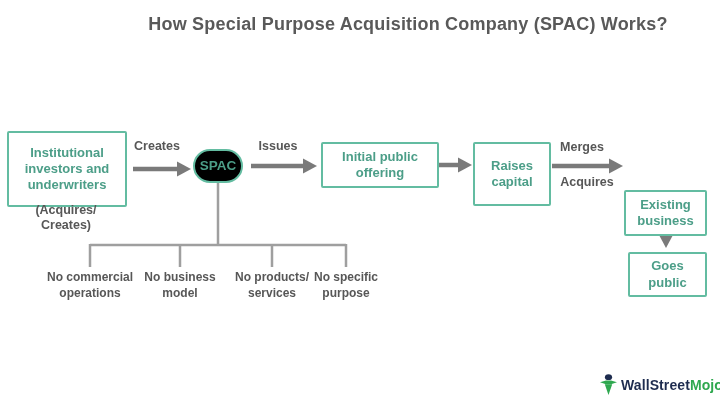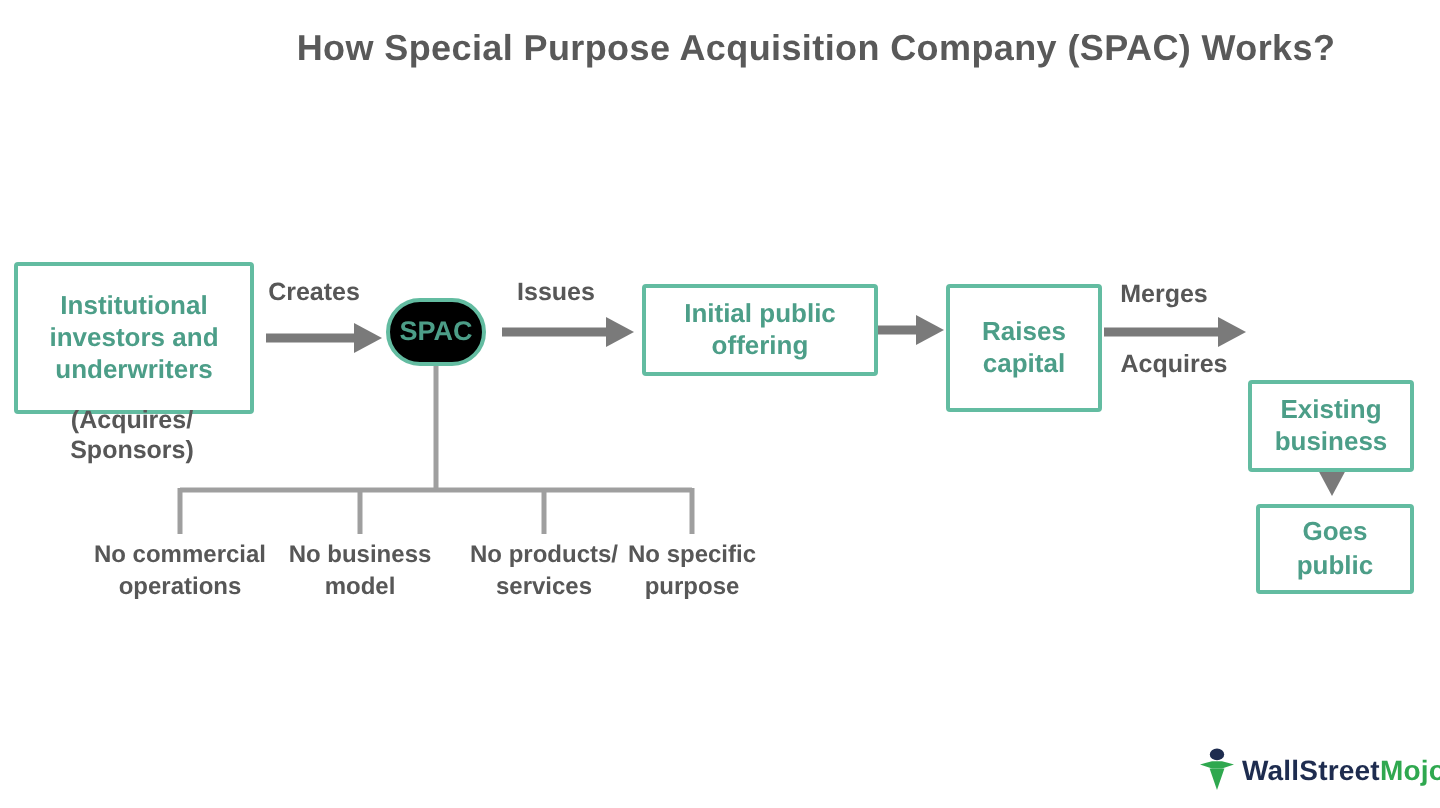--- a/index.html
+++ b/index.html
@@ -78,21 +78,21 @@
       <line x1="180" y1="244" x2="180" y2="267"></line>
       <line x1="272" y1="244" x2="272" y2="267"></line>
       <line x1="346" y1="244" x2="346" y2="267"></line>
     </g>
   </svg>
 
   <div class="node" style="left:7px;top:131px;width:120px;height:76px;">Institutional investors and underwriters</div>
 
   <div class="caption" style="left:13px;top:203px;width:106px;">
     <div>(Acquires/</div>
-    <div>Sponsors)</div>
+    <div>Creates)</div>
   </div>
 
   <div class="node spac" style="left:193px;top:149px;width:50px;height:34px;">SPAC</div>
 
   <div class="node" style="left:321px;top:142px;width:118px;height:46px;">Initial public offering</div>
 
   <div class="node" style="left:473px;top:142px;width:78px;height:64px;">Raises capital</div>
 
   <div class="node" style="left:624px;top:142px;width:83px;height:46px;margin-top:48px;">Existing business</div>
 

